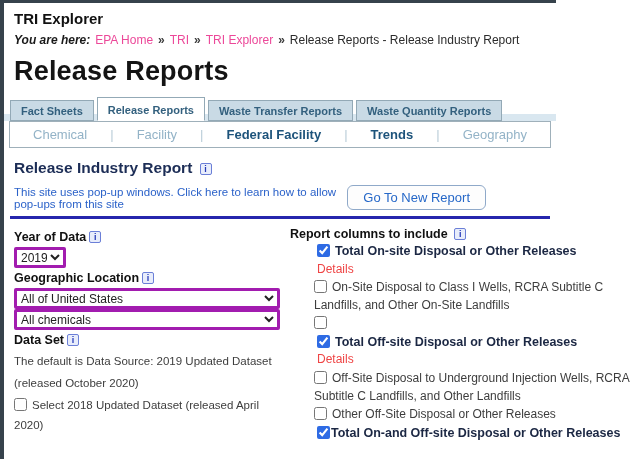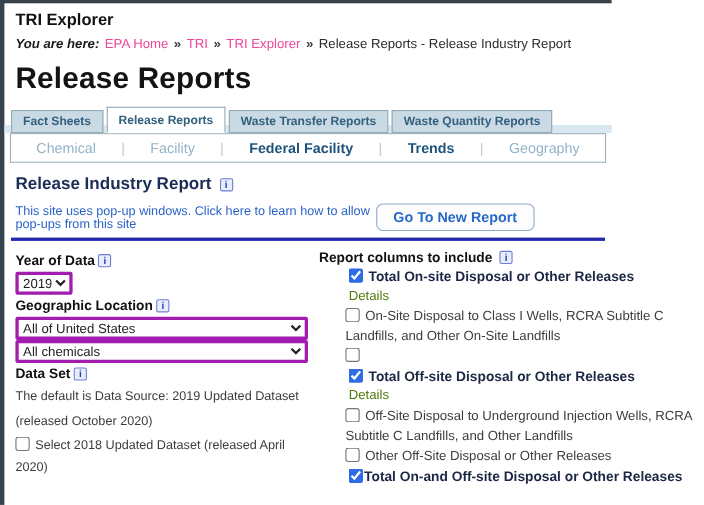--- a/index.html
+++ b/index.html
@@ -41,21 +41,21 @@
     height: 27px; font-size: 13px;
   }
   .subnav .item { color: #93b3c7; cursor: pointer; }
   .subnav .item.em { color: #1d537b; font-weight: bold; }
   .subnav .pipe { color: #b9ccd8; }
   
   .report-title { font-size: 15.5px; font-weight: bold; color: #1c2d56; margin: 11px 0 8px 10px; }
   .note-row { display: flex; align-items: center; justify-content: space-between; margin: 0 70px 6px 10px; }
   .popup-note { font-size: 11.5px; color: #2b62c9; }
   .new-report-btn {
-    font-family: inherit; font-size: 13px; font-weight: bold; color: #2668c8;
+    font-family: inherit; font-size: 13px; font-weight: normal; color: #2668c8;
     background: #fdfdfd; border: 1px solid #8fa9c9; border-radius: 6px;
     padding: 4px 15px; cursor: pointer; white-space: nowrap;
   }
   .rule { height: 3px; background: #2626ad; margin: 2px 6px 8px 6px; }
   
   .main { display: flex; padding: 0 4px 0 10px; }
   .col-left { width: 276px; flex: none; }
   .col-right { flex: 1; padding-left: 0; }
   .field-label { font-size: 12.5px; font-weight: bold; color: #111; margin: 3px 0 3px 0; }
   .info {
@@ -74,21 +74,21 @@
   .ds-note { font-size: 11.5px; color: #3d3d3d; line-height: 1.95; width: 270px; }
   .cb-row { font-size: 11.5px; color: #3d3d3d; line-height: 1.75; width: 272px; display: block; }
   input[type="checkbox"] {
     width: 13px; height: 13px; accent-color: #2e6be4;
     vertical-align: -2px; margin-right: 5px;
   }
   
   .rc-heading { font-size: 12.5px; font-weight: bold; color: #111; }
   .group-label { font-size: 12.5px; font-weight: bold; color: #1b2743; display: block; margin-top: 2px; line-height: 1.4; padding-left: 27px; }
   .group-label.tight input { margin-right: 1px; }
-  .details { font-size: 12px; color: #4d7c0f; margin-left: 27px; line-height: 1.45; }
+  .details { font-size: 12px; color: #ef4444; margin-left: 27px; line-height: 1.45; }
   .sub-cb { font-size: 12px; color: #3d3d3d; display: block; margin-left: 24px; width: 326px; line-height: 1.5; }
 </style>
 </head>
 <body>
 
 <div class="frame">
 
   <div class="app-title">TRI Explorer</div>
 
   <div class="breadcrumb">

